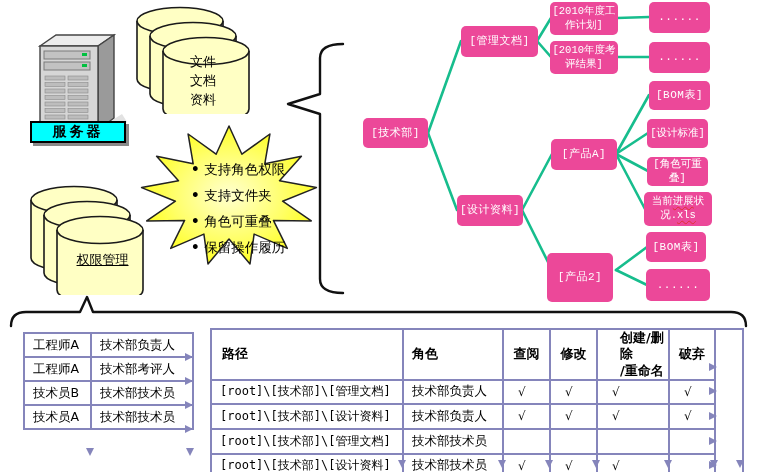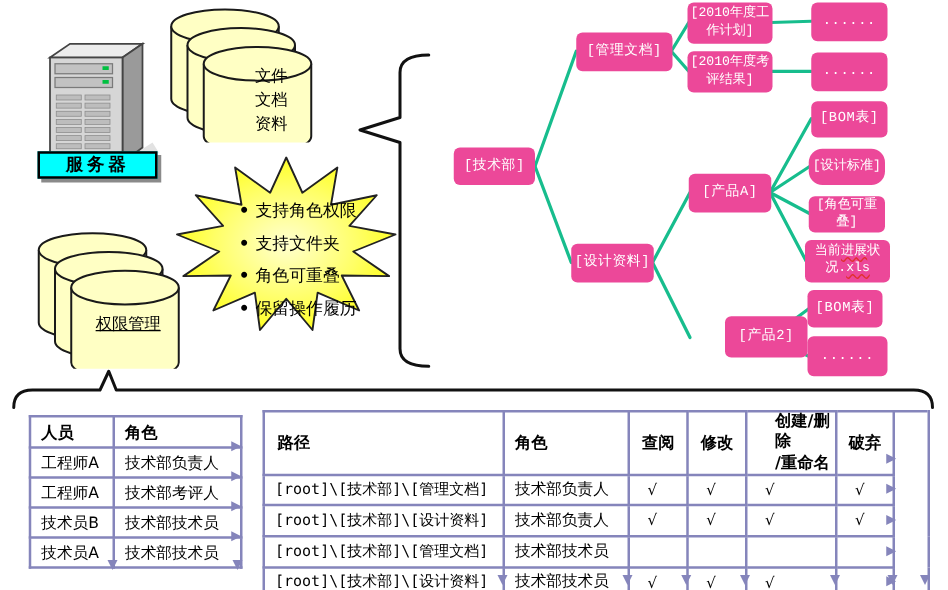--- a/index.html
+++ b/index.html
@@ -9,21 +9,21 @@
   svg{display:block;}
   
   .tnode{position:absolute;background:#ec4899;color:#fff;border-radius:5px;
          display:flex;align-items:center;justify-content:center;text-align:center;
          font-size:11px;line-height:1.3;letter-spacing:.5px;box-sizing:border-box;
          padding:1px 2px;z-index:3;word-break:break-all;font-family:Liberation Mono, monospace;}
   .tnode.small{font-size:10.5px;letter-spacing:0;}
   .sq{text-decoration-line:underline;text-decoration-style:wavy;
       text-decoration-color:#e03030;text-decoration-thickness:1px;text-underline-offset:2px;}
   
-  .prelines{white-space:pre-line;text-align:center;}
+  .prelines{white-space:pre-line;}
   .cyl-label{position:absolute;font-size:13px;line-height:19px;z-index:3;}
   .burst-list{position:absolute;z-index:3;font-size:13.5px;line-height:26px;}
   .burst-item::before{content:"• ";font-weight:bold;}
   .srv-label{position:absolute;background:#00ffff;border:2px solid #000;
              box-shadow:3px 3px 0 #8a8a8a;font-weight:bold;font-size:14px;
              letter-spacing:3px;display:flex;align-items:center;justify-content:center;z-index:3;}
   
   .twrap{position:absolute;z-index:3;}
   table.grid{border-collapse:collapse;table-layout:fixed;border:2px solid #8585bb;}
   .grid th,.grid td{border:2px solid #8585bb;font-size:12.5px;font-weight:normal;
@@ -144,41 +144,37 @@
     <div class="burst-item">角色可重叠</div>
     <div class="burst-item">保留操作履历</div>
   </div>
 
   <div class="tnode" style="left:363px;top:118px;width:65px;height:30px;">[技术部]</div>
   <div class="tnode" style="left:461px;top:26px;width:77px;height:31px;">[管理文档]</div>
   <div class="tnode" style="left:457px;top:195px;width:66px;height:31px;">[设计资料]</div>
   <div class="tnode small" style="left:550px;top:2px;width:68px;height:33px;">[2010年度工作计划]</div>
   <div class="tnode small" style="left:550px;top:41px;width:68px;height:33px;">[2010年度考评结果]</div>
   <div class="tnode" style="left:551px;top:139px;width:66px;height:31px;">[产品A]</div>
-  <div class="tnode" style="left:580px;top:253px;width:66px;height:33px;">[产品2]</div>
+  <div class="tnode" style="left:547px;top:253px;width:66px;height:49px;">[产品2]</div>
   <div class="tnode" style="left:649px;top:2px;width:61px;height:31px;">......</div>
   <div class="tnode" style="left:649px;top:42px;width:61px;height:31px;">......</div>
   <div class="tnode" style="left:649px;top:81px;width:61px;height:29px;">[BOM表]</div>
-  <div class="tnode small" style="left:647px;top:119px;width:61px;height:29px;border-radius:11px;">[设计标准]</div>
+  <div class="tnode small" style="left:647px;top:119px;width:61px;height:29px;">[设计标准]</div>
   <div class="tnode small" style="left:647px;top:157px;width:61px;height:29px;">[角色可重叠]</div>
   <div class="tnode small" style="left:644px;top:192px;width:68px;height:34px;display:block;padding-top:3px;"><span>当前</span><span class="sq">进展</span><span>状况.</span><span class="sq">xls</span></div>
   <div class="tnode" style="left:646px;top:232px;width:60px;height:30px;">[BOM表]</div>
   <div class="tnode" style="left:646px;top:269px;width:64px;height:32px;">......</div>
 
   <div class="twrap" style="left:23px;top:332px;width:169px;height:121px;">
     <table class="grid" style="width:169px;">
       <colgroup>
           <col style="width:67px;">
           <col style="width:102px;">
         </colgroup>
       <tbody>
-          <tr style="height:25px;">
-        <th>人员</th>
-        <th>角色</th>
-      </tr>
       <tr style="height:24px;">
         <td>工程师A</td>
         <td>技术部负责人</td>
       </tr>
       <tr style="height:24px;">
         <td>工程师A</td>
         <td>技术部考评人</td>
       </tr>
       <tr style="height:24px;">
         <td>技术员B</td>

